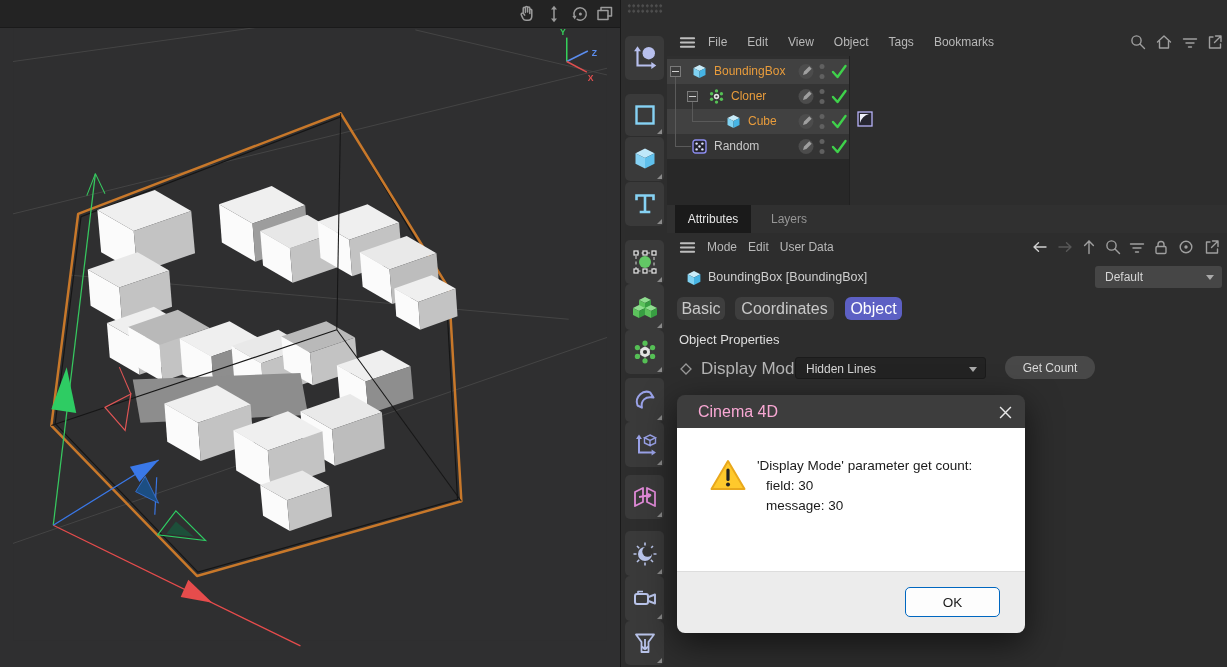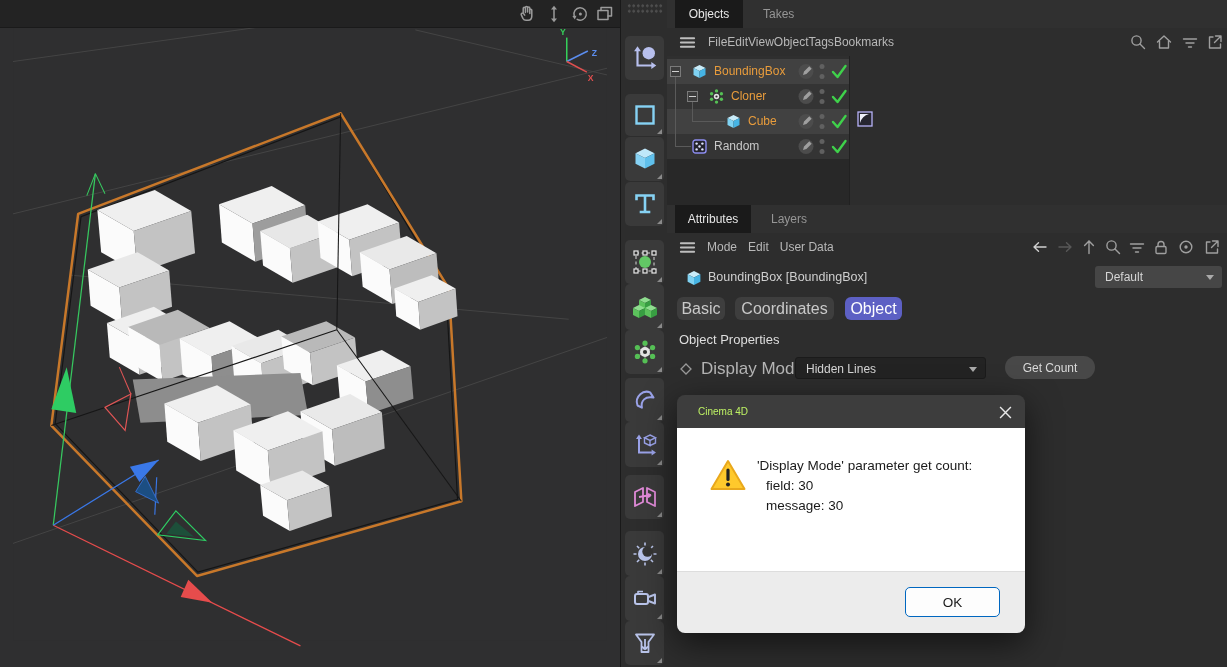--- a/index.html
+++ b/index.html
@@ -24,21 +24,21 @@
   .tool.noflyout::after { display:none; }
   .tool svg { position:absolute; left:50%; top:50%; transform:translate(-50%,-50%); }
 
   
   #rightpanel { position:absolute; left:667px; top:0; width:560px; height:667px; background:#2d2d2d; }
   .tabbar { position:absolute; left:0; width:560px; height:28px; background:#303030; }
   .tab-active { position:absolute; top:0; height:28px; background:#1a1a1a; color:#e6e6e6; font-size:12px;
                 display:flex; align-items:center; justify-content:center; cursor:pointer; }
   .tab-idle { position:absolute; top:0; height:28px; color:#969696; font-size:12px; display:flex; align-items:center; cursor:pointer; }
   .menubar { position:absolute; left:0; width:560px; height:28px; background:#2d2d2d; }
-  .menu-items { position:absolute; left:41px; top:0; height:28px; display:flex; align-items:center; }
+  .menu-items { position:absolute; left:41px; top:0; height:28px; display:flex; gap:20px; align-items:center; }
   .menu-items span { color:#b8b8b8; font-size:12px; cursor:pointer; white-space:nowrap; }
   .hamburger { position:absolute; left:11px; top:5px; width:19px; height:19px; cursor:pointer; }
   .pico { position:absolute; top:4px; width:20px; height:20px; cursor:pointer; }
   .pico svg { stroke:#9f9f9f; fill:none; stroke-width:1.4; stroke-linecap:round; stroke-linejoin:round; }
   .pico.dim svg { stroke:#585858; }
 
   
   #objtree { position:absolute; left:0; top:56px; width:560px; height:149px; background:#2d2d2d; }
   .tree-leftcol { position:absolute; left:0; top:0; width:182px; height:149px; background:#2f2f2f; }
   .tree-belowrows { position:absolute; left:0; top:103px; width:182px; height:46px; background:#282828; }
@@ -67,21 +67,21 @@
   .pill.active { background:#5d60c4; color:#ffffff; }
   .secheading { position:absolute; left:12px; top:332px; font-size:13px; color:#dedede; }
   .proplabel { position:absolute; left:34px; top:358px; height:22px; line-height:22px; font-size:17px; color:#b5b5b5; }
   .btn-pill { position:absolute; height:23px; border-radius:11.5px; background:#484848; color:#dadada;
               font-size:12px; display:flex; align-items:center; justify-content:center; cursor:pointer; }
 
   
   #dialog { position:absolute; left:10px; top:395px; width:348px; height:238px; border-radius:8px; overflow:hidden;
             box-shadow:0 10px 34px rgba(0,0,0,0.6); z-index:50; }
   .dlg-title { position:absolute; left:0; top:0; width:348px; height:33px; background:#3d3d3d; cursor:move; }
-  .dlg-title-text { position:absolute; left:21px; top:0; height:33px; line-height:33px; color:#bef264; font-size:10px; }
+  .dlg-title-text { position:absolute; left:21px; top:0; height:33px; line-height:33px; color:#f9a8d4; font-size:16px; }
   .dlg-close { position:absolute; right:13px; top:10px; width:13px; height:13px; cursor:pointer; }
   .dlg-body { position:absolute; left:0; top:33px; width:348px; height:143px; background:#ffffff; }
   .dlg-lines { position:absolute; left:80px; top:28px; font-size:13.5px; color:#1a1a1a; line-height:20px; }
   .dlg-lines .ind { margin-left:9px; }
   .dlg-footer { position:absolute; left:0; top:176px; width:348px; height:62px; background:#ececec; border-top:1px solid #dddddd; }
   .ok-btn { position:absolute; right:25px; top:15px; width:95px; height:30px; background:#fdfdfd;
             border:1px solid #0067c0; border-radius:5px; font-size:13.5px; color:#1a1a1a;
             display:flex; align-items:center; justify-content:center; cursor:pointer; font-family:"Liberation Sans",sans-serif; }
 </style>
 </head>
@@ -373,28 +373,20 @@
   <div class="tool" style="top:621px;height:44px">
     <svg width="28" height="28" viewBox="0 0 28 28" fill="none" stroke="#b9c4ea" stroke-width="1.8" stroke-linejoin="round">
       <path d="M5 5.5 H23 L17.5 13 V23 H10.5 V13 Z"></path>
       <path d="M14 10 V20.5 M14 20.5 l-3 -3 M14 20.5 l3 -3"></path>
     </svg>
   </div>
 </div>
 
 <div id="rightpanel">
 
-  <div class="tabbar" style="top:0">
-    <div class="tab-active" style="left:8px;width:68px">
-      <span>Objects</span>
-    </div>
-    <div class="tab-idle" style="left:96px">
-      <span>Takes</span>
-    </div>
-  </div>
 
   <div class="menubar" style="top:28px">
     <div class="hamburger">
       <svg width="19" height="19" viewBox="0 0 20 20" stroke="#bdbdbd" stroke-width="2" stroke-linecap="round">
           <path d="M3 5.5 H17 M3 10 H17 M3 14.5 H17"></path>
         </svg>
     </div>
     <div class="menu-items">
       <span>File</span>
       <span>Edit</span>

